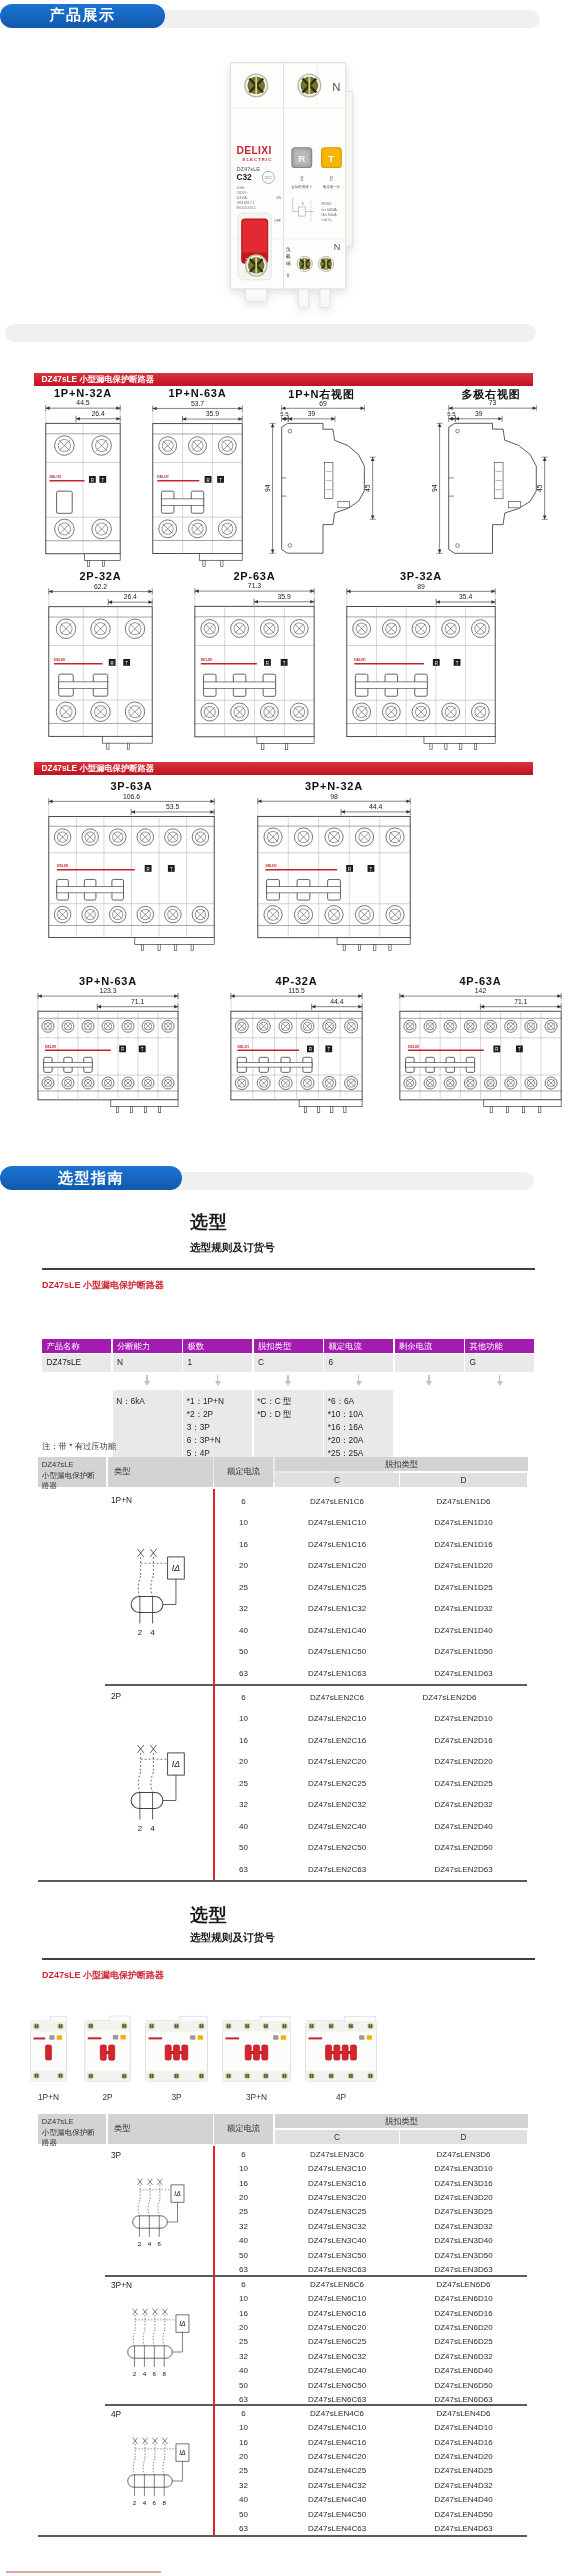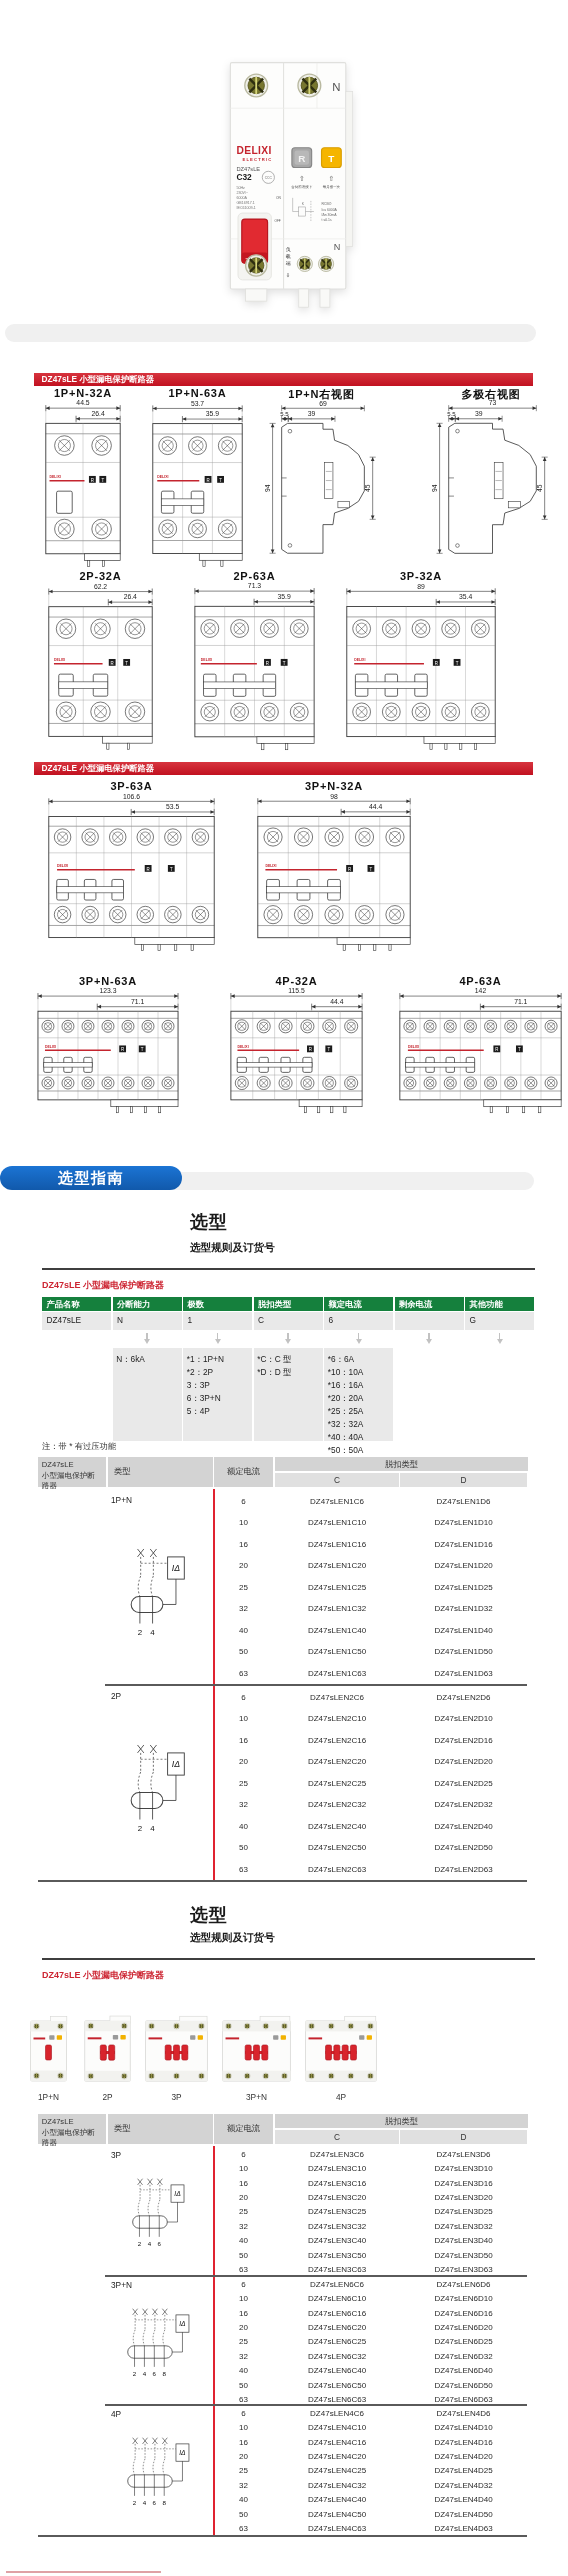--- a/index.html
+++ b/index.html
@@ -15,21 +15,21 @@
   
   .series-bar{height:13px;background:linear-gradient(180deg,#d7343e,#c11120);color:#fff;
               font-size:8.3px;font-weight:bold;line-height:13px;padding-left:7.6px;box-sizing:border-box;}
   .series-label{font-size:9px;font-weight:bold;color:#cd2633;}
   .h-sel{font-size:18px;font-weight:bold;color:#1a1a1a;letter-spacing:0.8px;}
   .h-sub{font-size:10.6px;font-weight:bold;color:#1a1a1a;}
   .hr{height:1.5px;background:#3f3f3f;}
   .note{font-size:8.3px;color:#333;}
   
   .rt-row{display:flex;gap:1.5px;}
-  .rt-h{background:#15803d;color:#fff;font-size:8.3px;font-weight:bold;line-height:14.4px;height:14.4px;padding-left:4.5px;box-sizing:border-box;}
+  .rt-h{background:#a21caf;color:#fff;font-size:8.3px;font-weight:normal;line-height:14.4px;height:14.4px;padding-left:4.5px;box-sizing:border-box;margin-top:42px;}
   .rt-v{background:#e9e9e9;color:#222;font-size:8.3px;line-height:17.4px;height:17.4px;padding-left:4.5px;box-sizing:border-box;}
   .rt-o{background:#e9e9e9;color:#222;font-size:8.3px;padding:5.3px 3.8px;box-sizing:border-box;height:93px;}
   .rt-o div{line-height:13px;white-space:nowrap;}
   .rt-arrow-wrap{height:18px;display:flex;flex-direction:column;align-items:center;justify-content:center;}
   .rt-stem{width:1.5px;height:6px;background:#c2c2c2;}
   .rt-tri{width:0;height:0;border-left:3px solid transparent;border-right:3px solid transparent;border-top:5.3px solid #c2c2c2;}
   
   .ot{position:absolute;}
   .ot-cell{position:absolute;box-sizing:border-box;font-size:8.3px;color:#333;}
   .ot-gray{background:#d3d3d3;}
@@ -47,20 +47,26 @@
   
   .mini{position:absolute;text-align:center;}
   .mini-label{font-size:8.3px;color:#333;margin-top:3px;}
   .sliver{position:absolute;background:#dfa1a5;}
 </style>
 </head>
 <body>
 
 <div id="page">
 
+  <div class="banner" style="top:3.8px">
+    <div class="banner-track"></div>
+    <div class="banner-pill" style="width:165px">
+      <span>产品展示</span>
+    </div>
+  </div>
 
   <div id="product-photo" class="abs" style="left:218px;top:49px;width:144px;height:262px"><svg width="144" height="262" viewBox="0 0 185 345" style="filter:drop-shadow(0 3px 4.5px rgba(0,0,0,0.12))">
         <rect x="14" y="18" width="152" height="298" rx="2" fill="#fdfdfc" stroke="#e0e0dd" stroke-width="1.5"></rect>
         <rect x="166" y="56" width="9" height="204" fill="#f5f5f2" stroke="#e0e0dd" stroke-width="1"></rect>
         <line x1="84" y1="18" x2="84" y2="316" stroke="#e3e3e0" stroke-width="1.5"></line>
         <line x1="14" y1="78" x2="166" y2="78" stroke="#ececea" stroke-width="1"></line>
         <line x1="14" y1="250" x2="166" y2="250" stroke="#ececea" stroke-width="1"></line>
         <line x1="128" y1="18" x2="128" y2="78" stroke="#ececea" stroke-width="1"></line>
         <circle cx="48" cy="48" r="15" fill="#efefe8" stroke="#b9b9a0" stroke-width="1.7999999999999998"></circle>
         <circle cx="48" cy="48" r="10.799999999999999" fill="#77762f" stroke="#55541d" stroke-width="1.2"></circle>
@@ -1215,21 +1221,21 @@
               <text x="60.5" y="34" text-anchor="middle" font-size="11" font-style="italic" fill="#111">IΔ</text>
               <rect x="4" y="66" width="40" height="20" rx="10" fill="#fff" stroke="#444" stroke-width="1.3"></rect>
               <line x1="15" y1="66" x2="15" y2="100" stroke="#333" stroke-width="1"></line>
               <line x1="31" y1="66" x2="31" y2="100" stroke="#333" stroke-width="1"></line>
               <polyline points="60.5,44 60.5,76 44,76" fill="none" stroke="#333" stroke-width="1"></polyline>
               <text x="15" y="114" text-anchor="middle" font-size="10" fill="#111">2</text>
               <text x="31" y="114" text-anchor="middle" font-size="10" fill="#111">4</text>
             </svg></div>
           <div class="ot-txt" style="left:176px;top:7.6px;width:59px">6</div>
           <div class="ot-txt" style="left:237px;top:7.6px;width:124px">DZ47sLEN2C6</div>
-          <div class="ot-txt" style="left:362px;top:7.6px;width:127px">DZ47sLEN2D6</div>
+          <div class="ot-txt" style="left:348px;top:7.6px;width:127px">DZ47sLEN2D6</div>
           <div class="ot-txt" style="left:176px;top:29px;width:59px">10</div>
           <div class="ot-txt" style="left:237px;top:29px;width:124px">DZ47sLEN2C10</div>
           <div class="ot-txt" style="left:362px;top:29px;width:127px">DZ47sLEN2D10</div>
           <div class="ot-txt" style="left:176px;top:51px;width:59px">16</div>
           <div class="ot-txt" style="left:237px;top:51px;width:124px">DZ47sLEN2C16</div>
           <div class="ot-txt" style="left:362px;top:51px;width:127px">DZ47sLEN2D16</div>
           <div class="ot-txt" style="left:176px;top:72px;width:59px">20</div>
           <div class="ot-txt" style="left:237px;top:72px;width:124px">DZ47sLEN2C20</div>
           <div class="ot-txt" style="left:362px;top:72px;width:127px">DZ47sLEN2D20</div>
           <div class="ot-txt" style="left:176px;top:94px;width:59px">25</div>

